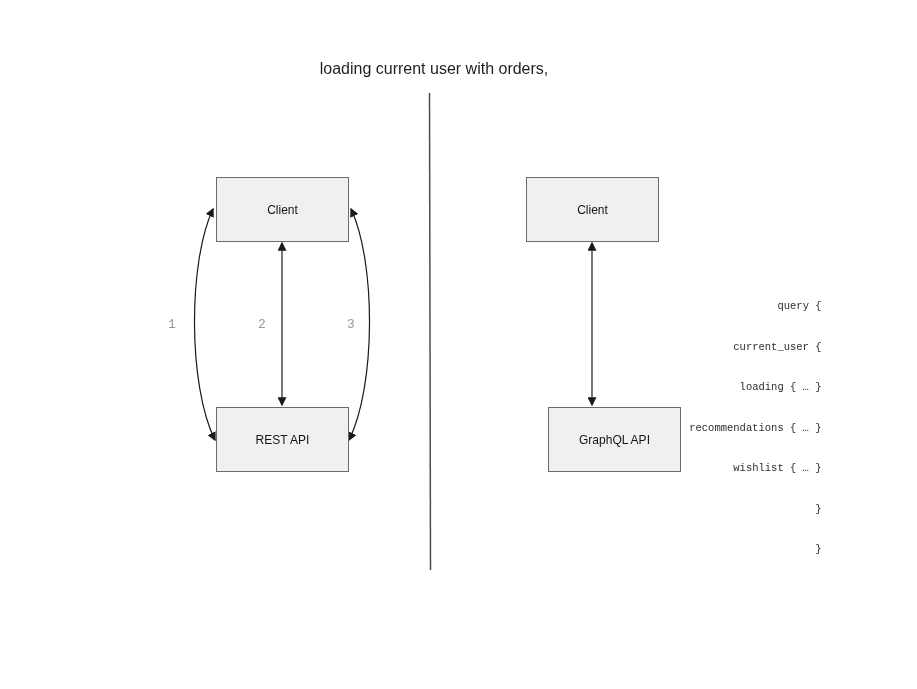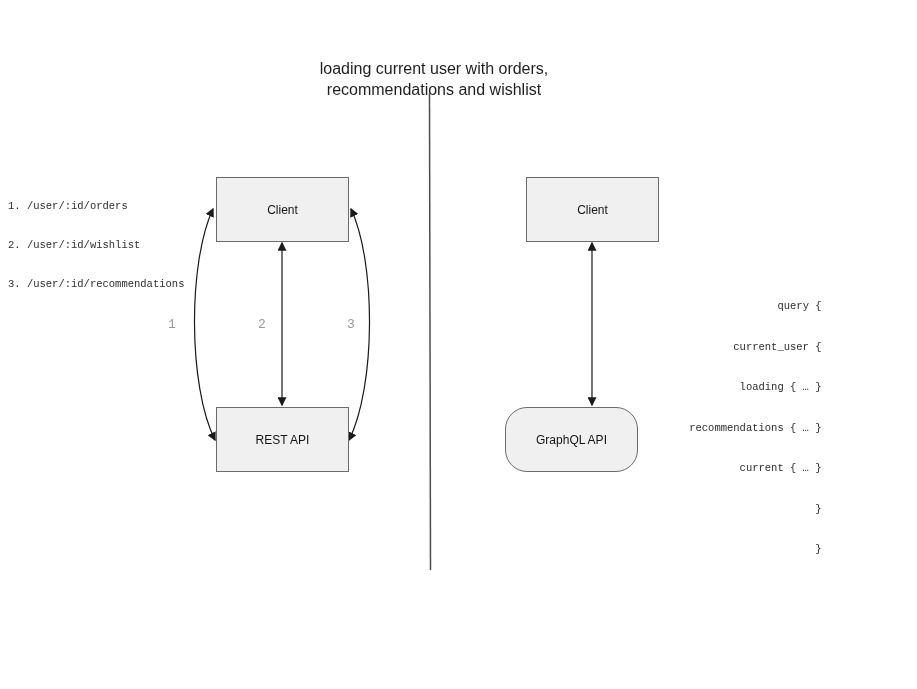--- a/index.html
+++ b/index.html
@@ -20,64 +20,58 @@
   .node{
     position:absolute;width:131px;height:63px;
     background:var(--box-fill,#f0f0f0);
     border:1px solid var(--box-border,#6b6b6b);
     display:flex;align-items:center;justify-content:center;
     font-size:12px;color:#141414;
   }
   #client-left{left:216px;top:177px;}
   #restapi{left:216px;top:407px;}
   #client-right{left:526px;top:177px;}
-  #graphqlapi{left:505px;top:407px;border-radius:22px;}
+  #graphqlapi{left:548px;top:407px;}
   .arrow-num{
     position:absolute;
     font-family:"Liberation Mono","DejaVu Sans Mono",monospace;
     font-size:13px;color:var(--label-gray,#989898);
   }
   #num1{left:168px;top:317px;}
   #num2{left:258px;top:317px;}
   #num3{left:347px;top:317px;}
   #wires{position:absolute;left:0;top:0;}
 </style>
 </head>
 <body>
 
 <div id="stage">
 
   <div id="title">
     <div>loading current user with orders,</div>
-    <div>recommendations and wishlist</div>
   </div>
 
   <svg id="wires" width="917" height="689" viewBox="0 0 917 689">
     <defs>
       <marker id="ah" viewBox="0 0 10 10" refX="8.5" refY="5" markerWidth="7.5" markerHeight="7.5" orient="auto-start-reverse">
         <path d="M0,0 L10,5 L0,10 z" fill="#1a1a1a"></path>
       </marker>
     </defs>
 
     <line x1="429.5" y1="93" x2="430.5" y2="570" stroke="#4d4d4d" stroke-width="1.5"></line>
 
     <path d="M213,209 C188,262 188,386 215,440" fill="none" stroke="#1a1a1a" stroke-width="1.2" marker-start="url(#ah)" marker-end="url(#ah)"></path>
 
     <path d="M282,243 L282,405" fill="none" stroke="#1a1a1a" stroke-width="1.2" marker-start="url(#ah)" marker-end="url(#ah)"></path>
 
     <path d="M351,209 C376,262 376,386 349,440" fill="none" stroke="#1a1a1a" stroke-width="1.2" marker-start="url(#ah)" marker-end="url(#ah)"></path>
 
     <path d="M592,243 L592,405" fill="none" stroke="#1a1a1a" stroke-width="1.2" marker-start="url(#ah)" marker-end="url(#ah)"></path>
   </svg>
 
-  <div id="endpoints" class="code">
-    <div>1. /user/:id/orders</div>
-    <div>2. /user/:id/wishlist</div>
-    <div>3. /user/:id/recommendations</div>
-  </div>
 
   <div id="client-left" class="node">
     <span>Client</span>
   </div>
   <div id="restapi" class="node">
     <span>REST API</span>
   </div>
 
   <span id="num1" class="arrow-num">1</span>
   <span id="num2" class="arrow-num">2</span>
@@ -88,18 +82,18 @@
   </div>
   <div id="graphqlapi" class="node">
     <span>GraphQL API</span>
   </div>
 
   <div id="query" class="code">
     <div>query {</div>
     <div>  current_user {</div>
     <div>    loading { … }</div>
     <div>    recommendations { … }</div>
-    <div>    current { … }</div>
+    <div>    wishlist { … }</div>
     <div>  }</div>
     <div>}</div>
   </div>
 
 </div>
 
 </body></html>

